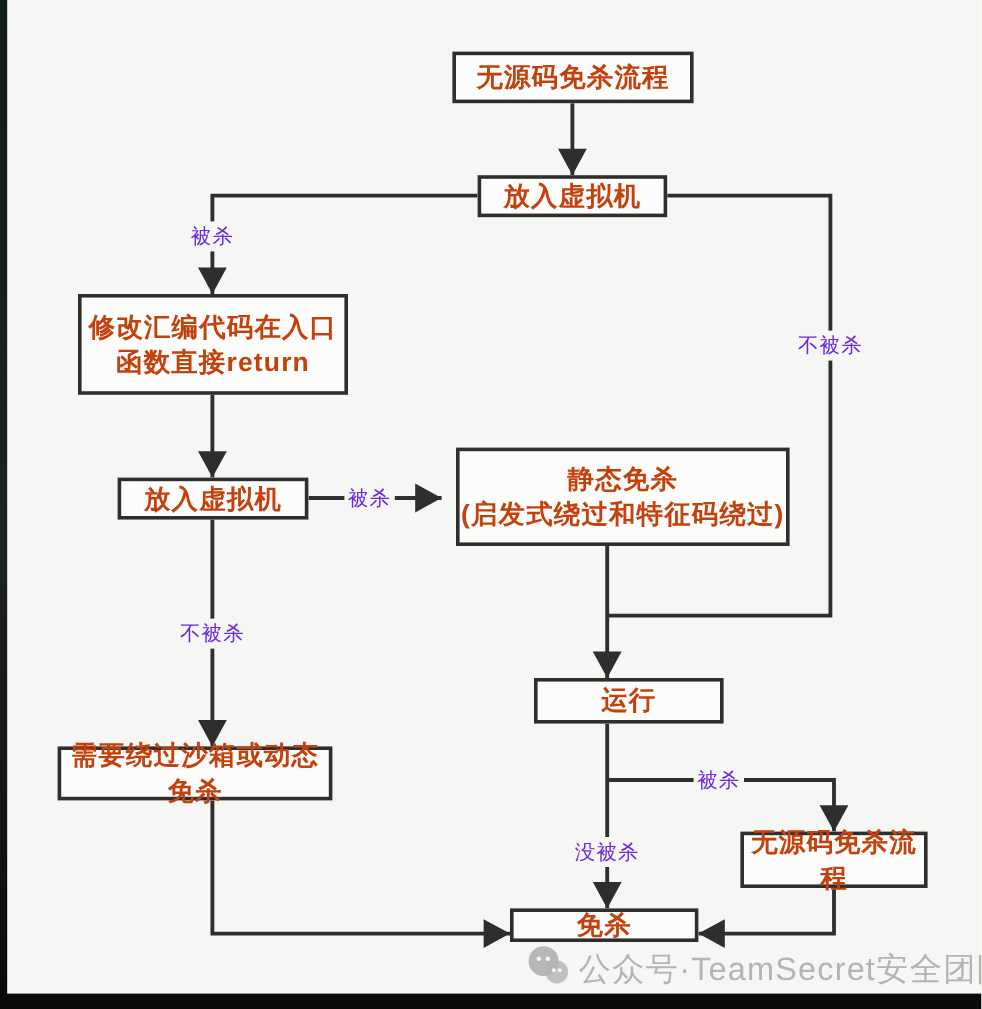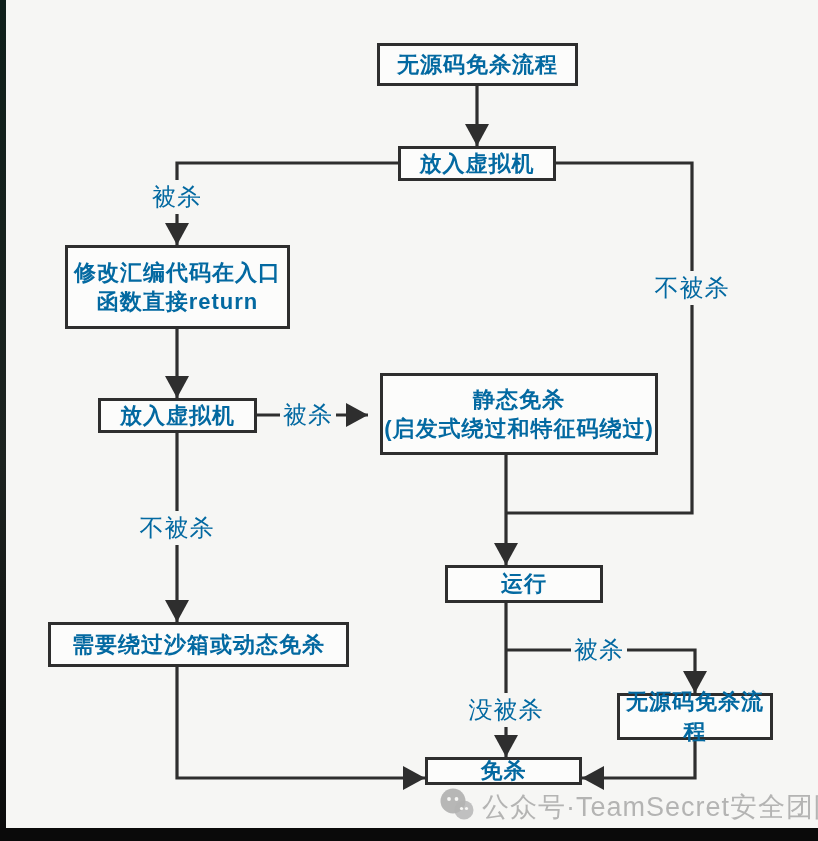--- a/index.html
+++ b/index.html
@@ -19,29 +19,29 @@
   .node{
     position:absolute;z-index:2;
     box-sizing:border-box;
     background:#fcfcfb;
     border:3px solid #2e2e2e;
     display:flex;align-items:center;justify-content:center;
     text-align:center;
     font-weight:700;
     font-size:22px;
     line-height:1.32;
-    color:#0369a1;
+    color:#c2410c;
     letter-spacing:1px;
   }
   .edge-label{
     position:absolute;z-index:3;
     transform:translate(-50%,-50%);
     background:#f6f6f4;
-    color:#0369a1;
-    font-size:24px;
+    color:#6d28d9;
+    font-size:17px;
     letter-spacing:1px;
     padding:1px 3px;
     white-space:nowrap;
   }
   #watermark{
     position:absolute;left:438px;top:786px;z-index:4;
     display:flex;align-items:center;gap:6px;
     pointer-events:none;
   }
   #watermark .wm-text{
@@ -120,21 +120,21 @@
     </div>
     <div class="node" style="left: 98px; top: 398px; width: 159px; height: 35px;">
       <span>放入虚拟机</span>
     </div>
     <div class="node" style="left: 380px; top: 373px; width: 278px; height: 82px;">
       <span>静态免杀<br>(启发式绕过和特征码绕过)</span>
     </div>
     <div class="node" style="left: 445px; top: 565px; width: 158px; height: 38px;">
       <span>运行</span>
     </div>
-    <div class="node" style="left: 48px; top: 622px; width: 301px; height: 45px;">
+    <div class="node" style="left: 48px; top: 622px; width: 229px; height: 45px;">
       <span>需要绕过沙箱或动态免杀</span>
     </div>
     <div class="node" style="left: 617px; top: 693px; width: 156px; height: 47px;">
       <span>无源码免杀流程</span>
     </div>
     <div class="node" style="left: 425px; top: 757px; width: 157px; height: 28px;">
       <span>免杀</span>
     </div>
   </div>
 

